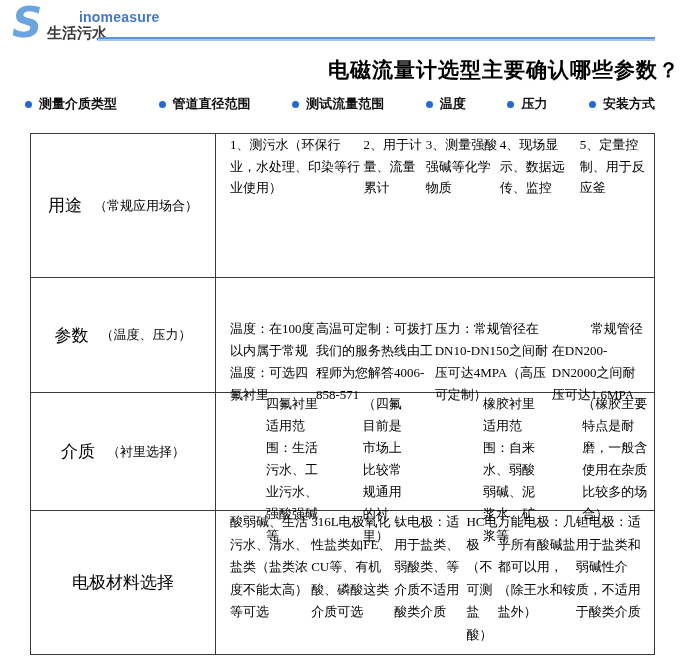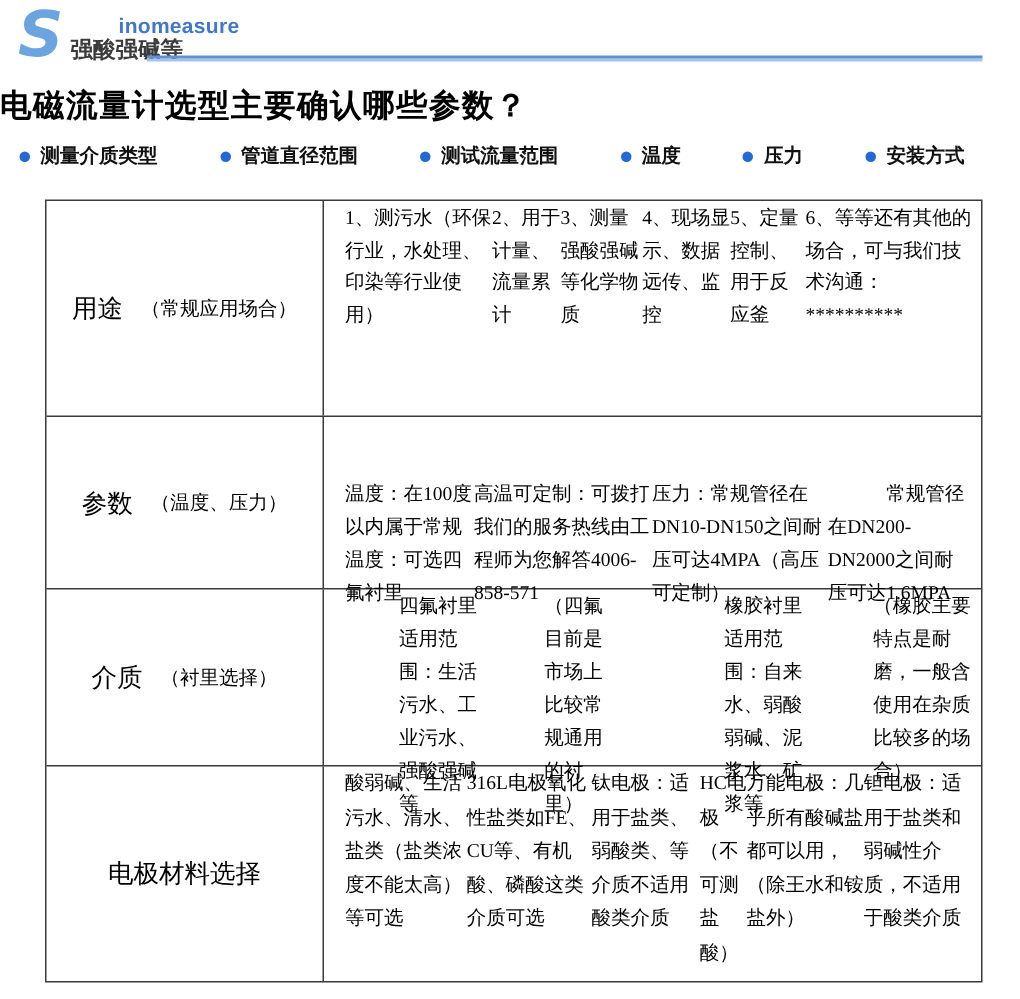--- a/index.html
+++ b/index.html
@@ -29,27 +29,27 @@
     font-size:15px; font-weight:bold; color:#3b3b3b;
   }
   .header-rule {
     position:absolute; left:98px; top:37px; width:557px; height:2px;
     background:#5e92d2; box-shadow:0 2px 0 0 #a5c4e8;
   }
 
   
   .page-title {
     position:absolute; top:56px; left:0; width:680px;
-    text-align:left; font-size:21px; font-weight:bold;
+    text-align:right; font-size:21px; font-weight:bold;
     letter-spacing:1px; color:#000;
   }
 
   
   .bullet-row {
-    position:absolute; top:94px; left:13px; width:630px; height:20px;
+    position:absolute; top:94px; left:25px; width:630px; height:20px;
     display:flex; justify-content:space-between; align-items:center;
   }
   .bullet-item { display:flex; align-items:center; }
   .bullet-dot {
     width:7px; height:7px; border-radius:50%;
     background:#2468d6; margin-right:7px; flex:0 0 auto;
   }
   .bullet-label {
     font-family:"Liberation Sans","DejaVu Sans",sans-serif;
     font-size:13px; font-weight:bold; color:#111;
@@ -88,21 +88,21 @@
   .row-3 .line { line-height:22.5px; }
   .row-1 .line.blank { height:12px; line-height:12px; }
   .row-2 .line.blank { height:13px; line-height:13px; }
 </style>
 </head>
 <body>
 
 <div class="header">
   <span class="logo-s">S</span>
   <span class="logo-brand">inomeasure</span>
-  <span class="logo-tagline">强酸强碱等</span>
+  <span class="logo-tagline">生活污水</span>
   <div class="header-rule"></div>
 </div>
 
 <div class="page-title">电磁流量计选型主要确认哪些参数？</div>
 
 <div class="bullet-row">
   <div class="bullet-item">
     <span class="bullet-dot"></span>
     <span class="bullet-label">测量介质类型</span>
   </div>
@@ -133,21 +133,20 @@
     <div class="label-cell">
       <span class="label-main">用途</span>
       <span class="label-note">（常规应用场合）</span>
     </div>
     <div class="content-cell">
         <div class="line">1、测污水（环保行业，水处理、印染等行业使用）</div>
         <div class="line">2、用于计量、流量累计</div>
         <div class="line">3、测量强酸强碱等化学物质</div>
         <div class="line">4、现场显示、数据远传、监控</div>
         <div class="line">5、定量控制、用于反应釜</div>
-        <div class="line">6、等等还有其他的场合，可与我们技术沟通：**********</div>
       </div>
   </div>
   <div class="sel-row row-1">
     <div class="label-cell">
       <span class="label-main">参数</span>
       <span class="label-note">（温度、压力）</span>
     </div>
     <div class="content-cell">
         <div class="line">温度：在100度以内属于常规温度：可选四氟衬里</div>
         <div class="line">高温可定制：可拨打我们的服务热线由工程师为您解答4006-858-571</div>

